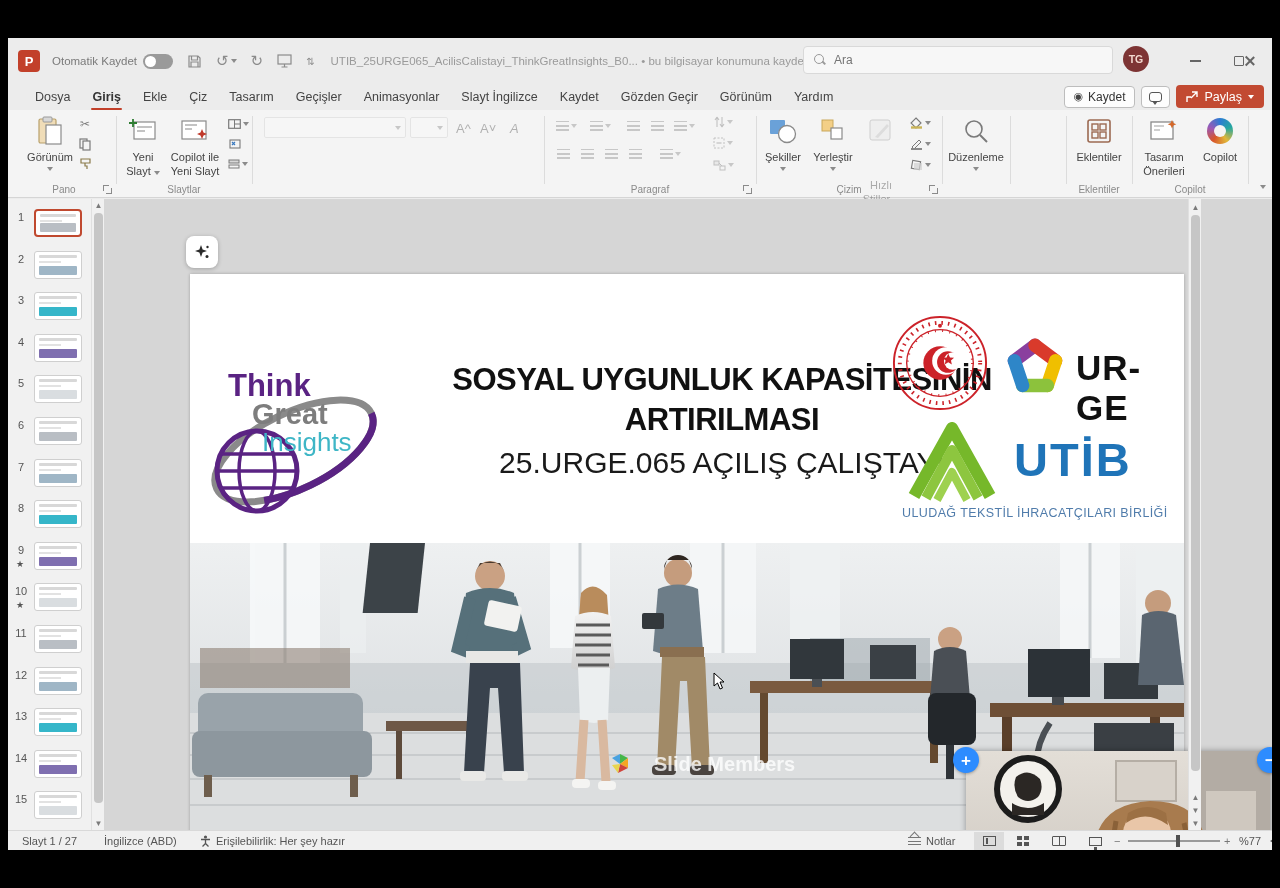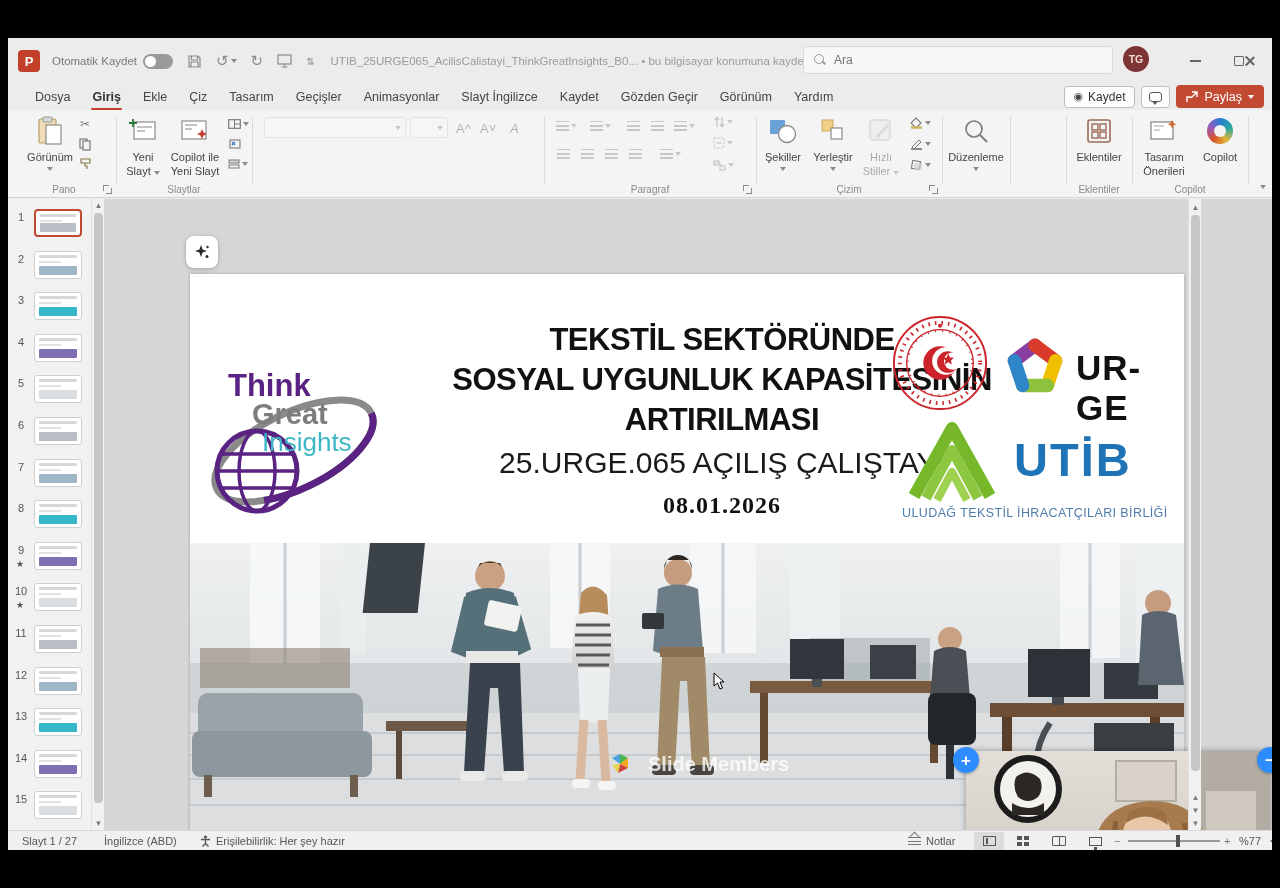--- a/index.html
+++ b/index.html
@@ -88,21 +88,21 @@
   
   #slide { position:absolute; left:182px; top:75px; width:994px; height:560px; background:#fff; box-shadow:0 0 3px rgba(0,0,0,.25); }
   .sl-title { position:absolute; left:200px; right:130px; text-align:center; color:#111; font-weight:bold; font-size:31px; letter-spacing:-0.5px; white-space:nowrap; }
   .sl-sub { position:absolute; left:200px; right:130px; text-align:center; color:#1a1a1a; font-size:30px; font-weight:400; letter-spacing:0; white-space:nowrap; }
   .sl-date { position:absolute; left:200px; right:130px; text-align:center; color:#111; font-family:"Liberation Serif", serif; font-weight:bold; font-size:24px; letter-spacing:1px; }
   .think-txt { position:absolute; font-weight:bold; line-height:1; }
   #utib-text { position:absolute; color:#1f74b8; font-size:47px; font-weight:600; letter-spacing:2px; }
   #utib-sub { position:absolute; color:#507cab; font-size:12.5px; letter-spacing:.4px; white-space:nowrap; }
   #urge-text { position:absolute; color:#111; font-size:35px; font-weight:800; letter-spacing:1px; }
   #photo { position:absolute; left:0px; top:269px; width:994px; height:291px; }
-  #watermark { position:absolute; left:418px; top:478px; display:flex; align-items:center; gap:16px; color:rgba(255,255,255,.78); font-size:20px; font-weight:bold; }
+  #watermark { position:absolute; left:418px; top:478px; display:flex; align-items:center; gap:22px; color:rgba(255,255,255,.78); font-size:20px; font-weight:bold; }
 
   
   #webcam { position:absolute; left:958px; top:552px; width:304px; height:186px; box-shadow:0 0 6px rgba(0,0,0,.35); }
   #webcam svg { display:block; }
   .cam-btn { position:absolute; width:26px; height:26px; border-radius:50%; background:#2d8cff; color:#fff; font-size:17px; font-weight:bold; display:flex; align-items:center; justify-content:center; box-shadow:0 1px 3px rgba(0,0,0,.3); line-height:1; }
 
   
   #statusbar { position:absolute; left:0; bottom:0; width:100%; height:20px; background:#f0f0f0; border-top:1px solid #d9d9d9; font-size:11px; color:#555; }
   .sb-item { position:absolute; top:0; height:20px; display:flex; align-items:center; gap:5px; }
   .viewbtn { position:absolute; top:1px; width:30px; height:18px; display:flex; align-items:center; justify-content:center; }
@@ -386,21 +386,21 @@
       <div class="bigbtn" style="left:50px; width:50px;">
         <span class="ic">
           <svg width="28" height="26" viewBox="0 0 28 26">
                 <rect x="3" y="2" width="11" height="11" fill="#f3cf87" stroke="#c9a75a" stroke-width="1"></rect>
                 <rect x="12" y="10" width="11" height="11" fill="#fff" stroke="#8a8a8a" stroke-width="1.2"></rect>
               </svg>
         </span>
         <span>Yerleştir</span>
         <span class="chev" style="margin-top:2px;"></span>
       </div>
-      <div class="bigbtn disabled" style="left:102px; width:42px;">
+      <div class="bigbtn disabled" style="left:102px; width:42px;gap:28px;">
         <span class="ic">
           <svg width="26" height="26" viewBox="0 0 26 26">
                 <rect x="2" y="2" width="20" height="20" rx="2" fill="#e8e8e8" stroke="#9a9a9a"></rect>
                 <path d="M7 19 L19 6 l2 2 L10 20 z" fill="#bdbdbd"></path>
               </svg>
         </span>
         <span><span>Hızlı</span><br><span>Stiller</span> <span class="chev"></span></span>
       </div>
       <span class="smallico" style="left:148px; top:5px; width:28px;">
         <svg width="13" height="12" viewBox="0 0 13 12">
@@ -622,25 +622,23 @@
 
     <div id="sparklebtn">
       <svg width="18" height="18" viewBox="0 0 18 18">
             <path d="M8 2 l1.6 4.4 L14 8 l-4.4 1.6 L8 14 l-1.6 -4.4 L2 8 l4.4 -1.6 z" fill="#2a2a2a"></path>
             <circle cx="14.5" cy="4" r="1.2" fill="#2a2a2a"></circle>
             <circle cx="14" cy="13.5" r="1.5" fill="#2a2a2a"></circle>
           </svg>
     </div>
 
     <div id="slide">
-      <div class="sl-title" style="top:48px;">TEKSTİL SEKTÖRÜNDE</div>
       <div class="sl-title" style="top:128px;">ARTIRILMASI</div>
       <div class="sl-title" style="top:88px;">SOSYAL UYGUNLUK KAPASİTESİNİN</div>
       <div class="sl-sub" style="top:172px;">25.URGE.065 AÇILIŞ ÇALIŞTAYI</div>
-      <div class="sl-date" style="top:218px;">08.01.2026</div>
 
       <div>
         <svg style="position:absolute; left:12px; top:92px;" width="185" height="160" viewBox="0 0 185 160">
           <ellipse cx="92" cy="85" rx="86" ry="38" fill="none" stroke="#8a8a8a" stroke-width="7" transform="rotate(-26 92 85)"></ellipse>
           <ellipse cx="92" cy="85" rx="86" ry="38" fill="none" stroke="#5a2383" stroke-width="7" stroke-dasharray="150 400" transform="rotate(-26 92 85)"></ellipse>
           <circle cx="55" cy="105" r="40" fill="none" stroke="#5a2383" stroke-width="5"></circle>
           <ellipse cx="55" cy="105" rx="18" ry="40" fill="none" stroke="#5a2383" stroke-width="3.5"></ellipse>
           <path d="M15 105 h80 M20 88 h72 M20 122 h72" stroke="#5a2383" stroke-width="3.5" fill="none"></path>
         </svg>
         <div class="think-txt" style="left:38px; top:96px; font-size:31px; color:#5a2383;">Think</div>

